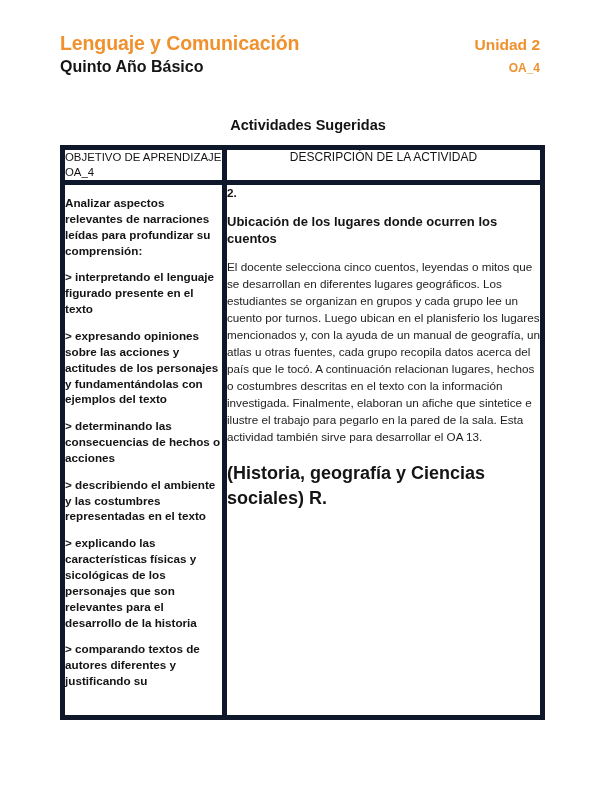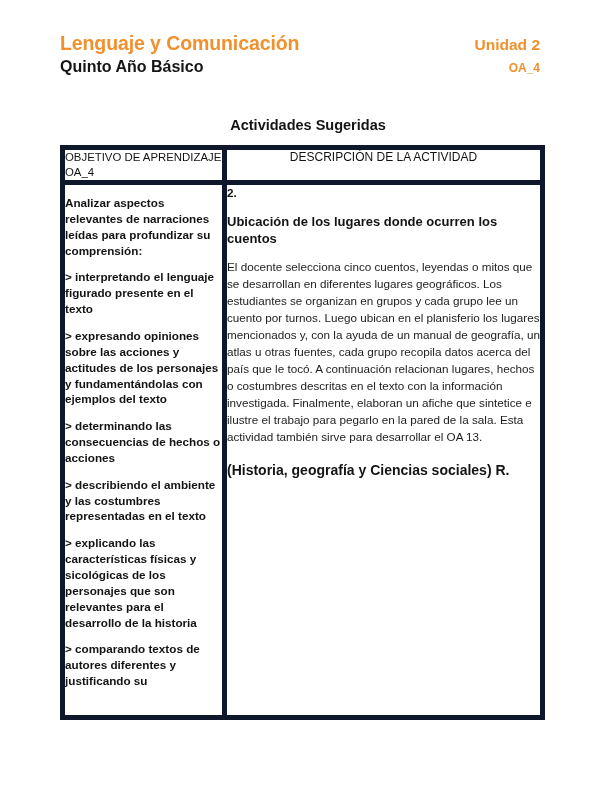--- a/index.html
+++ b/index.html
@@ -153,21 +153,21 @@
   .act-body {
     margin: 0 0 16px 0;
     font-size: 11.7px;
     font-weight: normal;
     line-height: 1.455;
     color: #1d1d1d;
     text-align: left;
   }
   .act-footer {
     margin: 0;
-    font-size: 14px;
+    font-size: 18px;
     font-weight: bold;
     line-height: 1.4;
     color: #141414;
   }
 </style>
 </head>
 <body>
 
 <div class="page">
 

